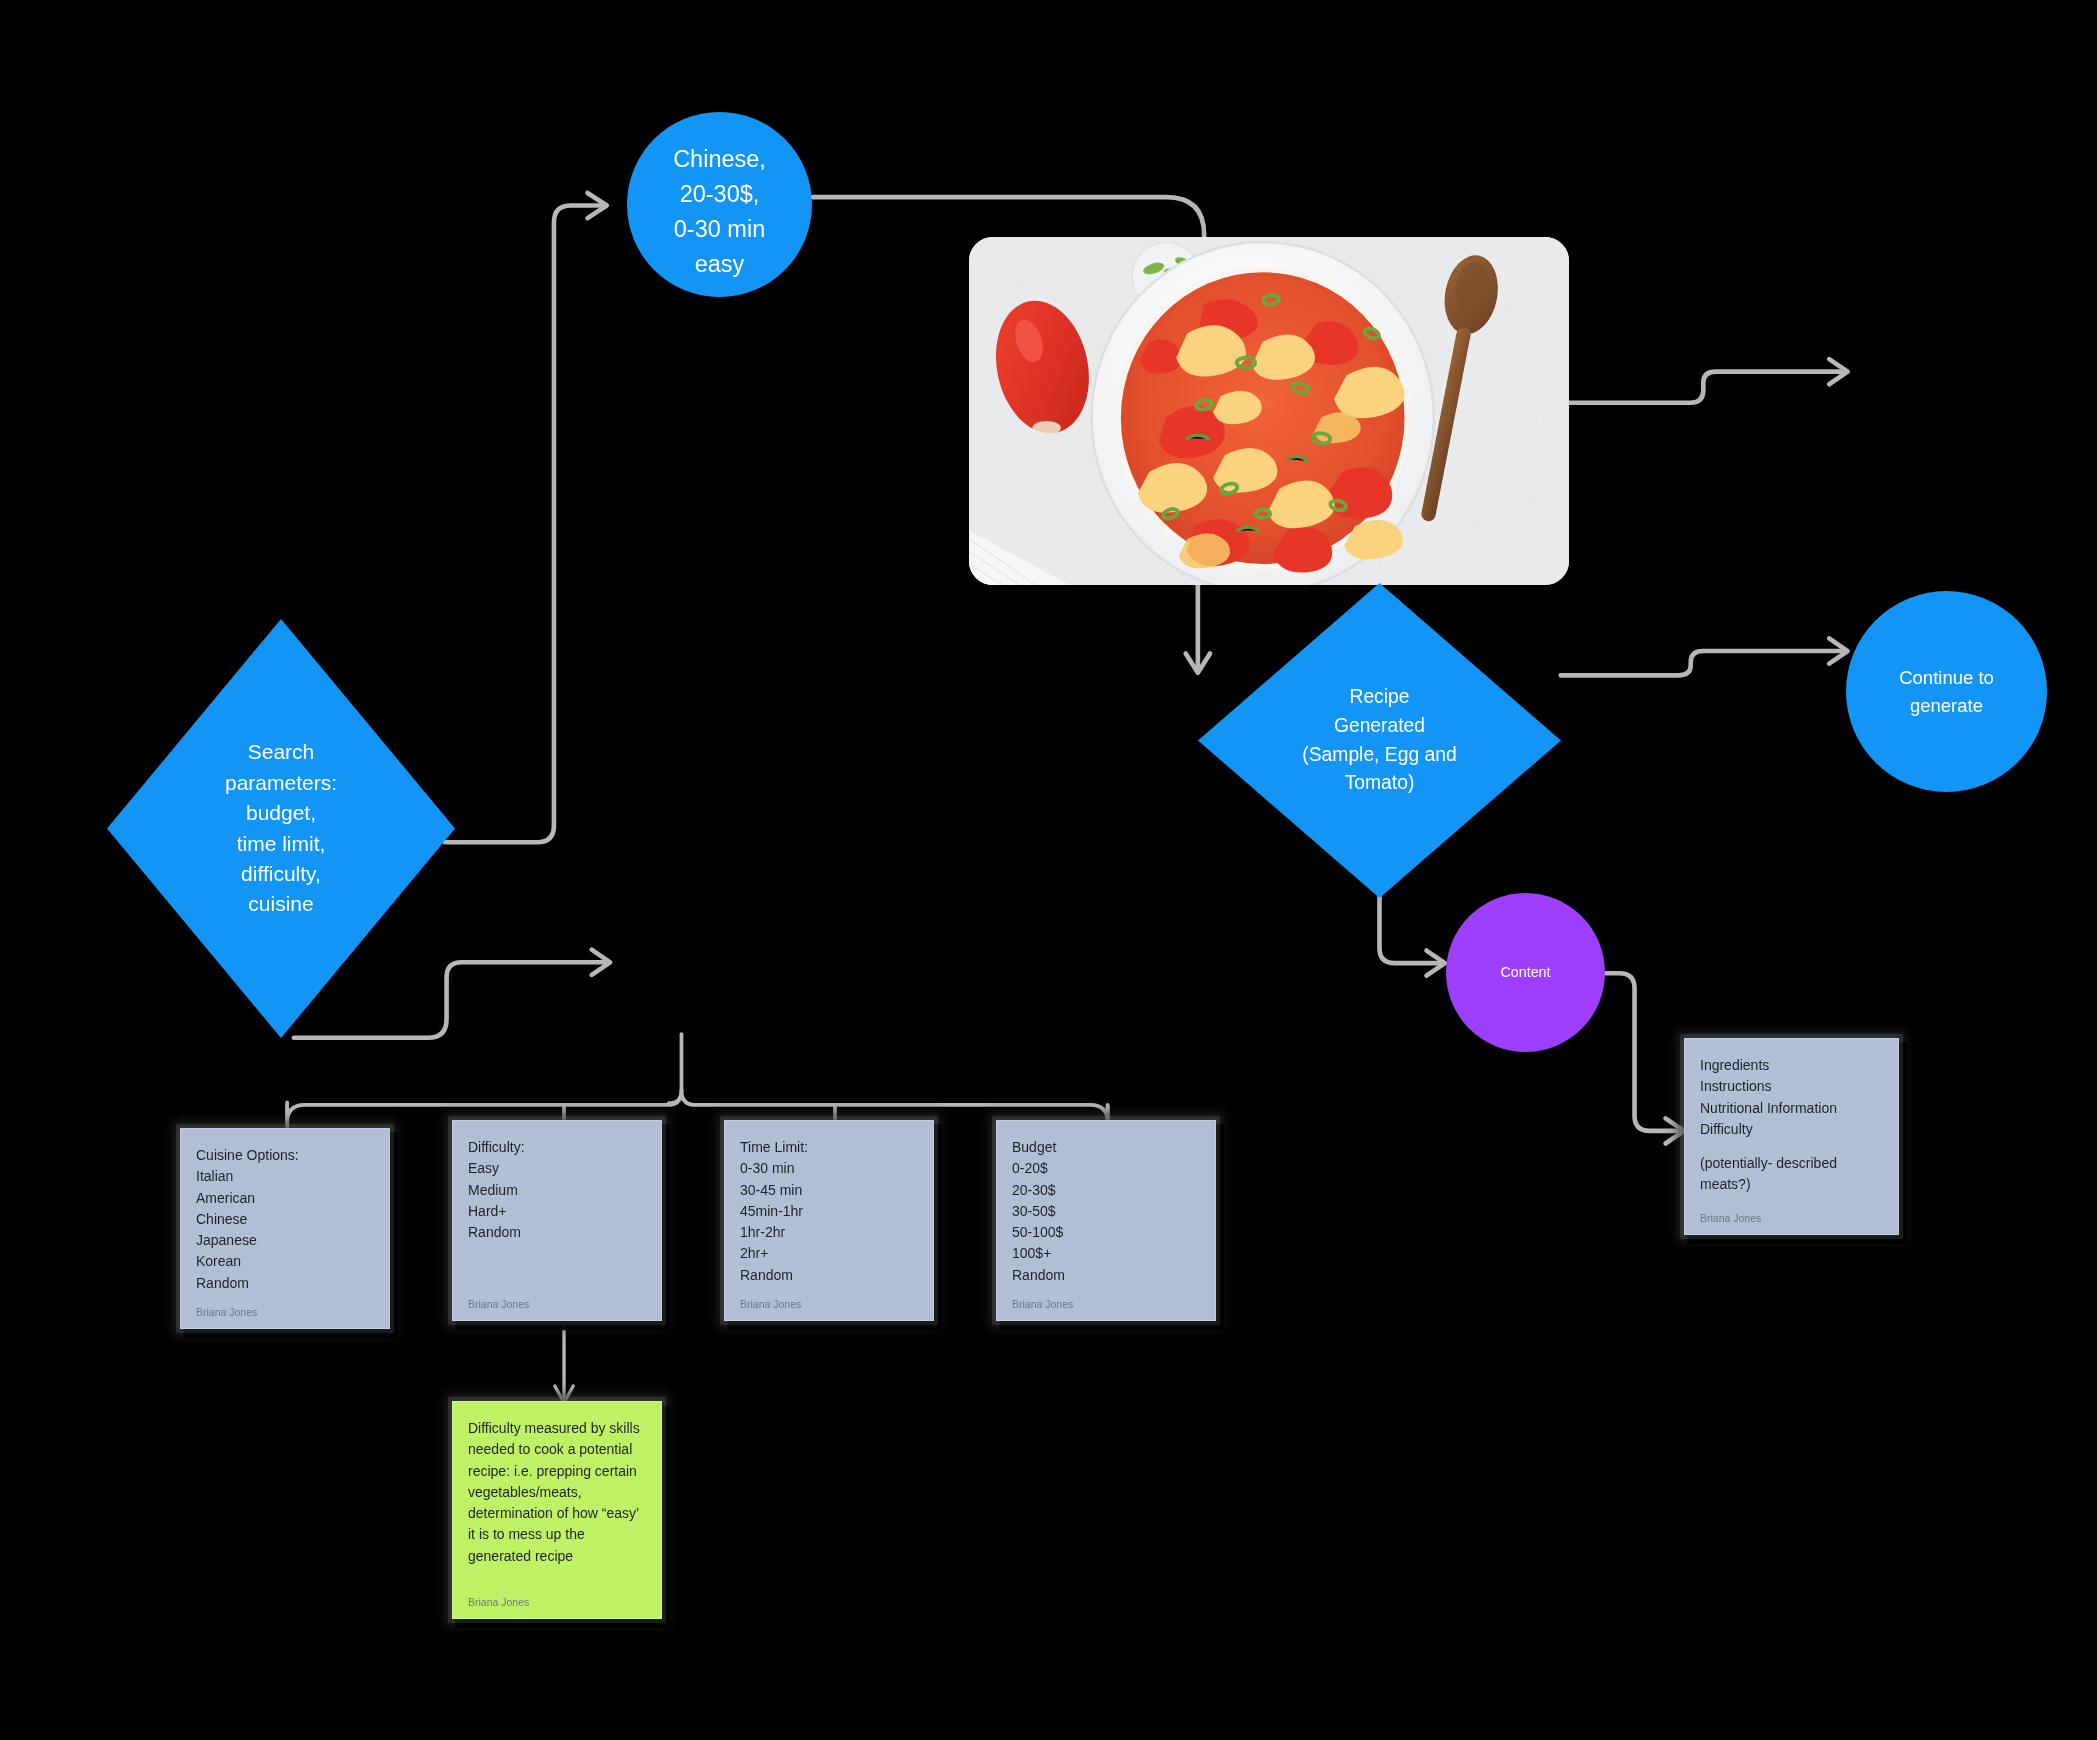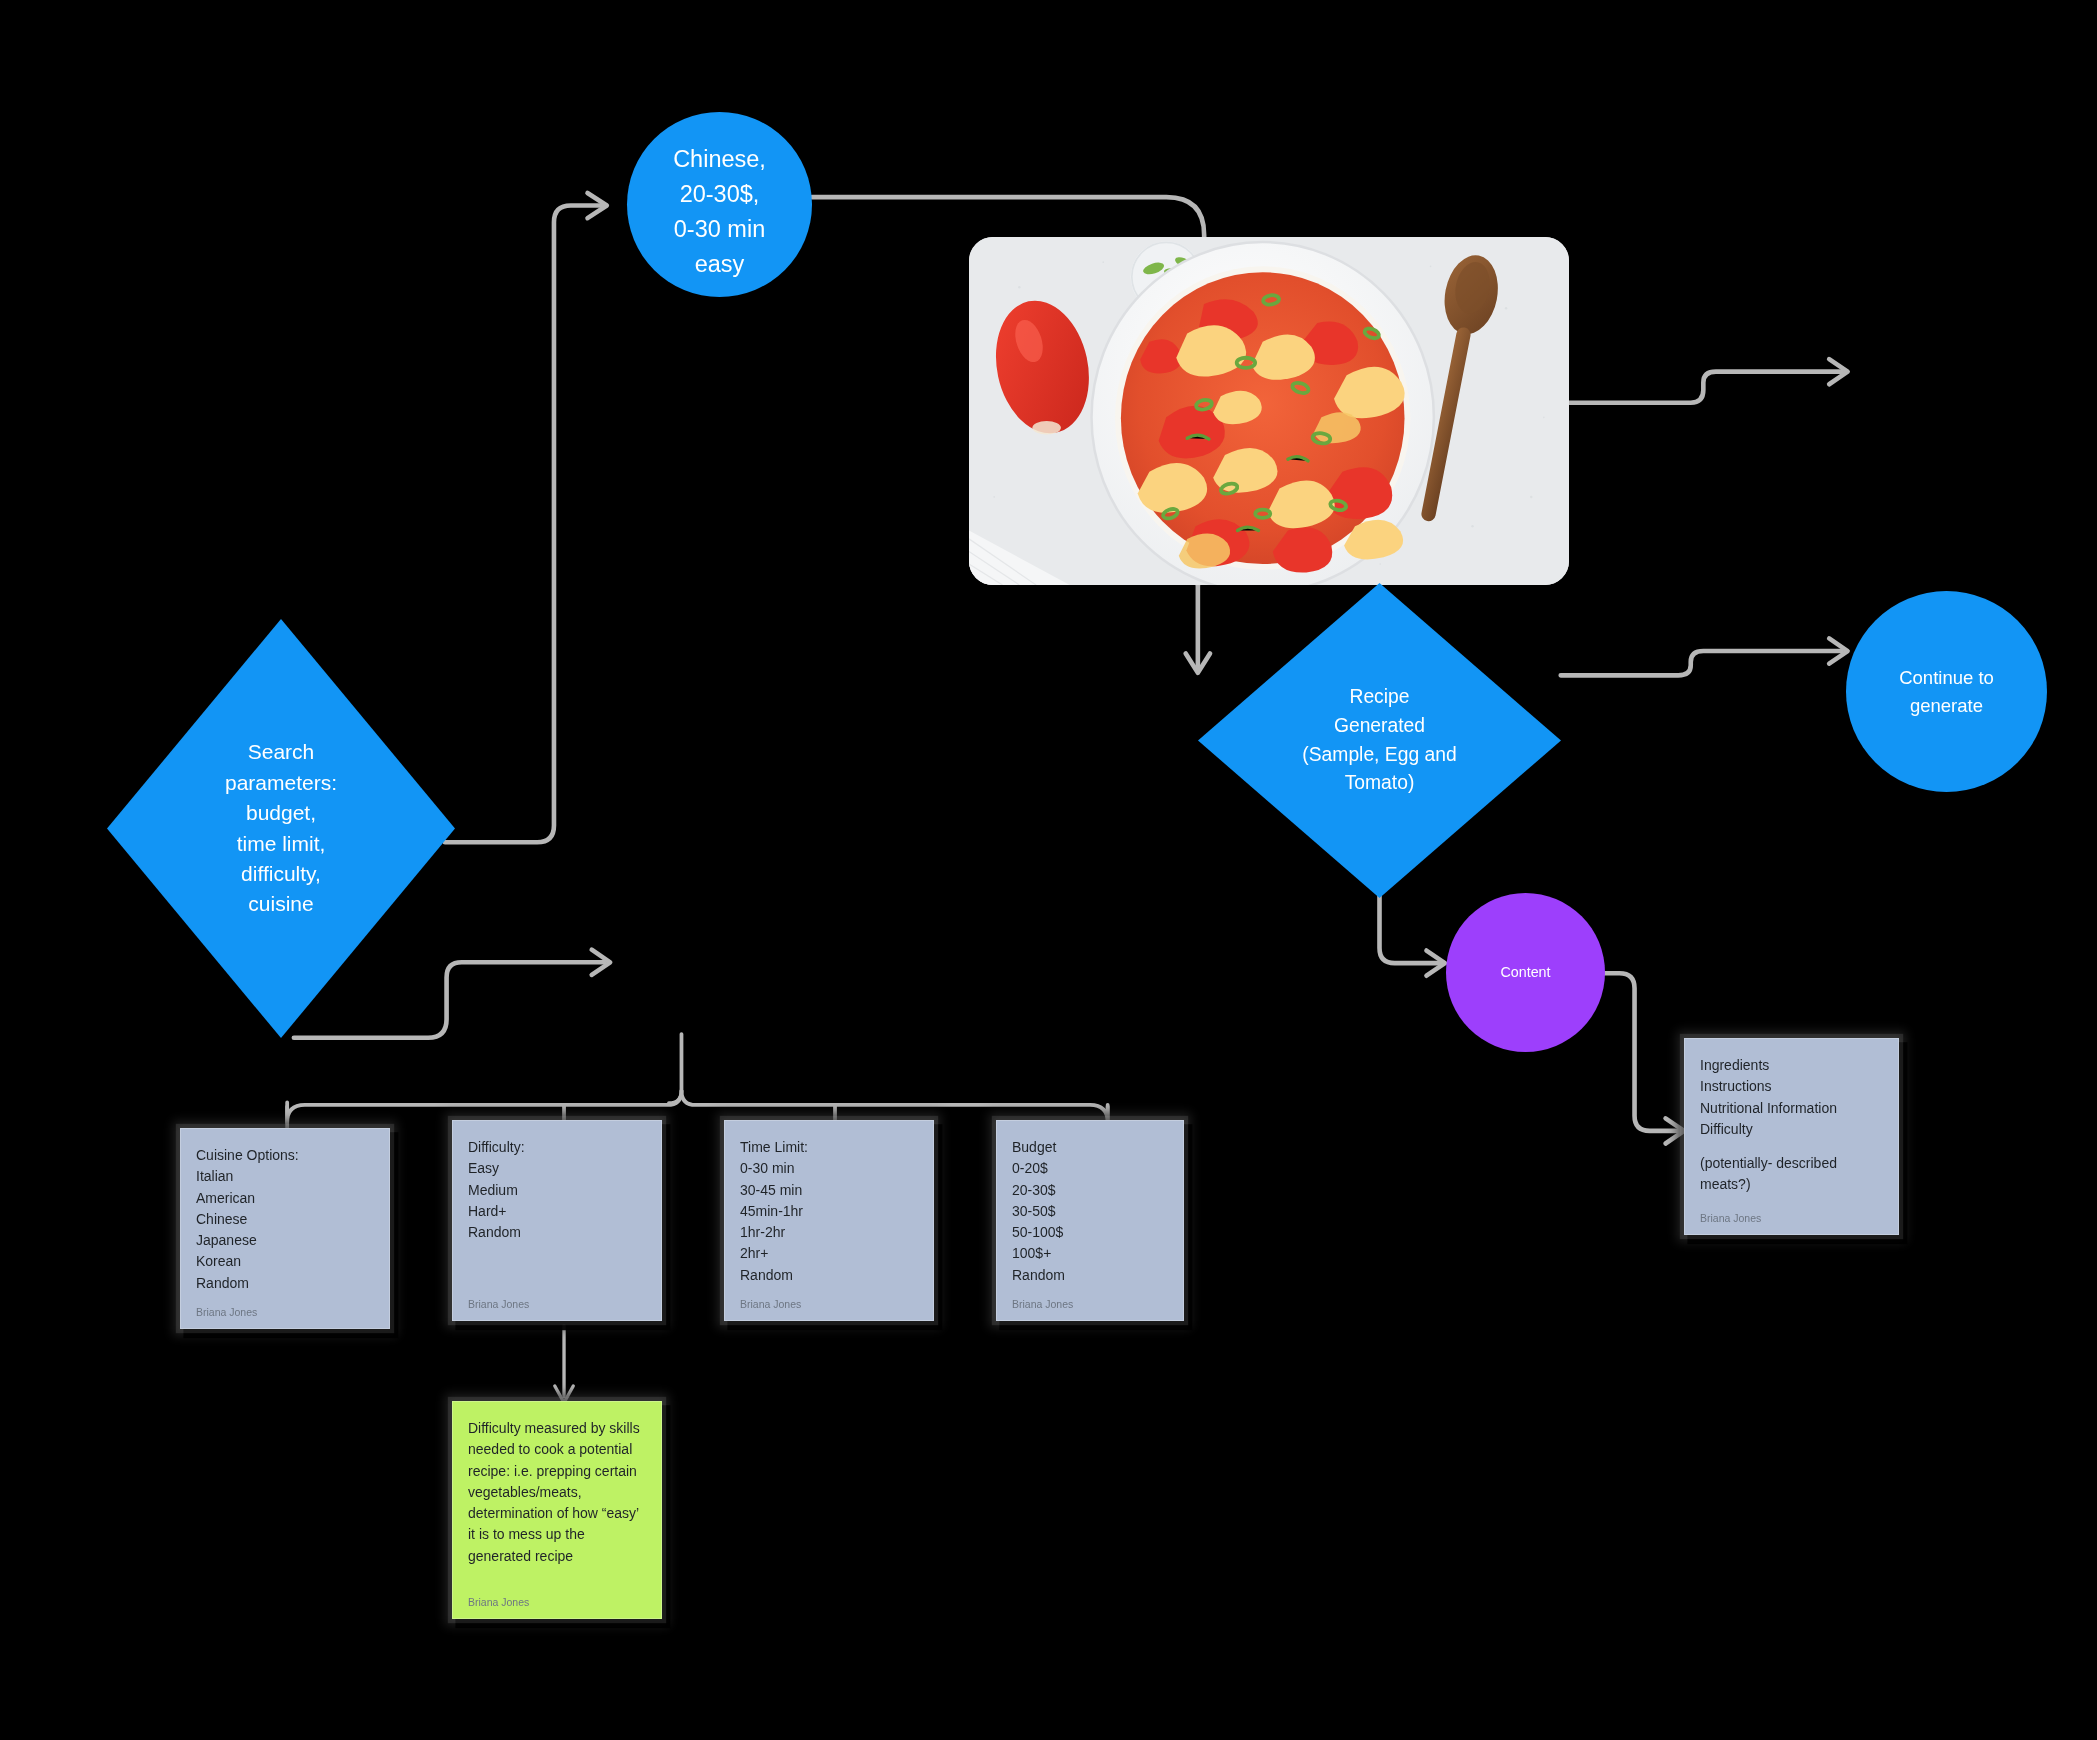--- a/index.html
+++ b/index.html
@@ -296,21 +296,21 @@
       <span class="n-line">0-30 min</span>
       <span class="n-line">30-45 min</span>
       <span class="n-line">45min-1hr</span>
       <span class="n-line">1hr-2hr</span>
       <span class="n-line">2hr+</span>
       <span class="n-line">Random</span>
     </div>
     <span class="n-author" style="font-size:10.5px;">Briana Jones</span>
   </div>
 
-  <div class="note" style="left:996px;top:1120px;width:188px;height:201px;font-size:14px;">
+  <div class="note" style="left:996px;top:1120px;width:220px;height:201px;font-size:14px;">
     <div class="n-lines">
       <span class="n-line">Budget</span>
       <span class="n-line">0-20$</span>
       <span class="n-line">20-30$</span>
       <span class="n-line">30-50$</span>
       <span class="n-line">50-100$</span>
       <span class="n-line">100$+</span>
       <span class="n-line">Random</span>
     </div>
     <span class="n-author" style="font-size:10.5px;">Briana Jones</span>

